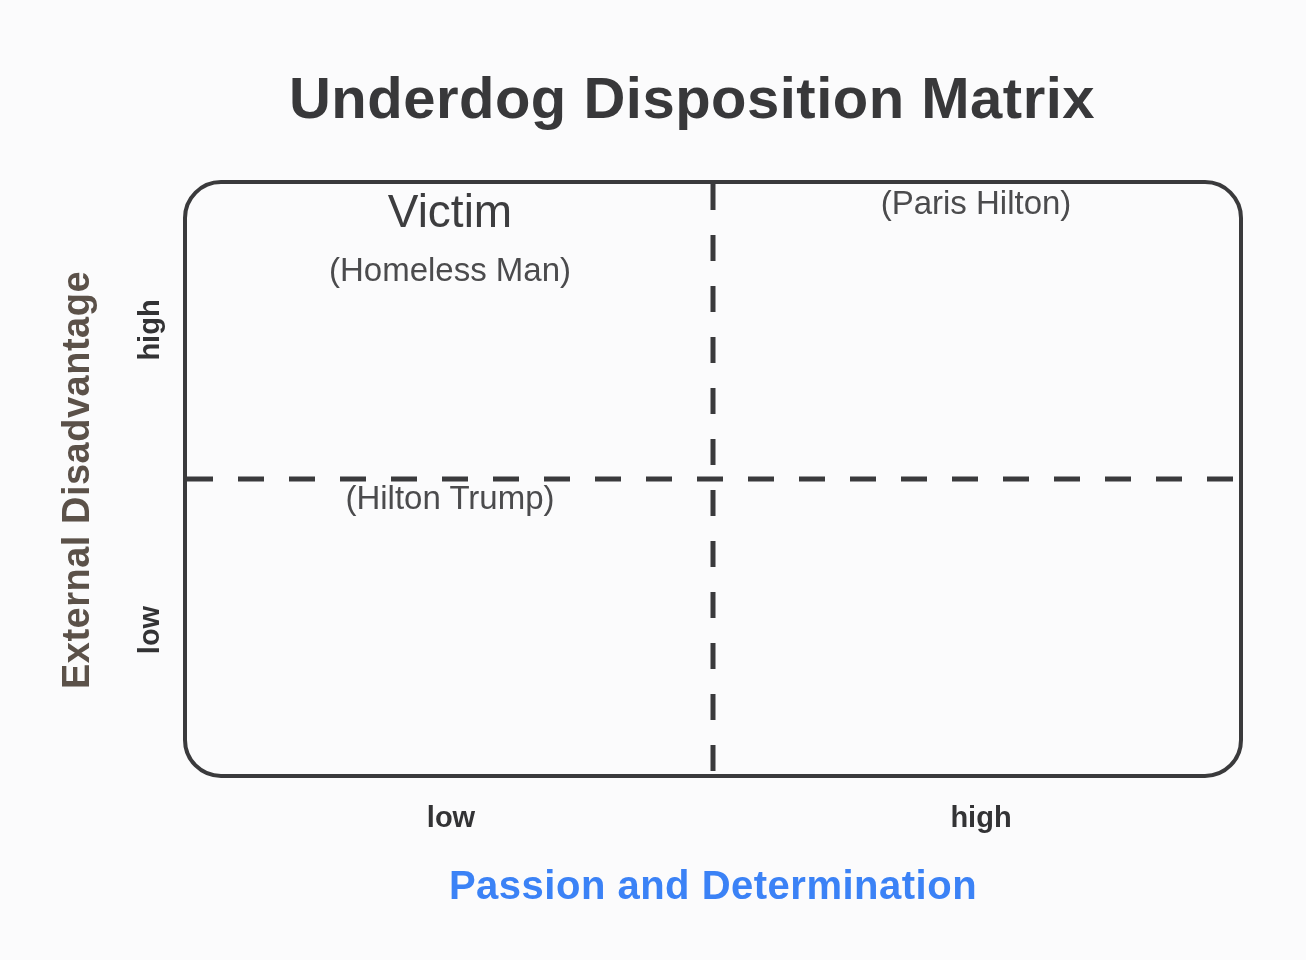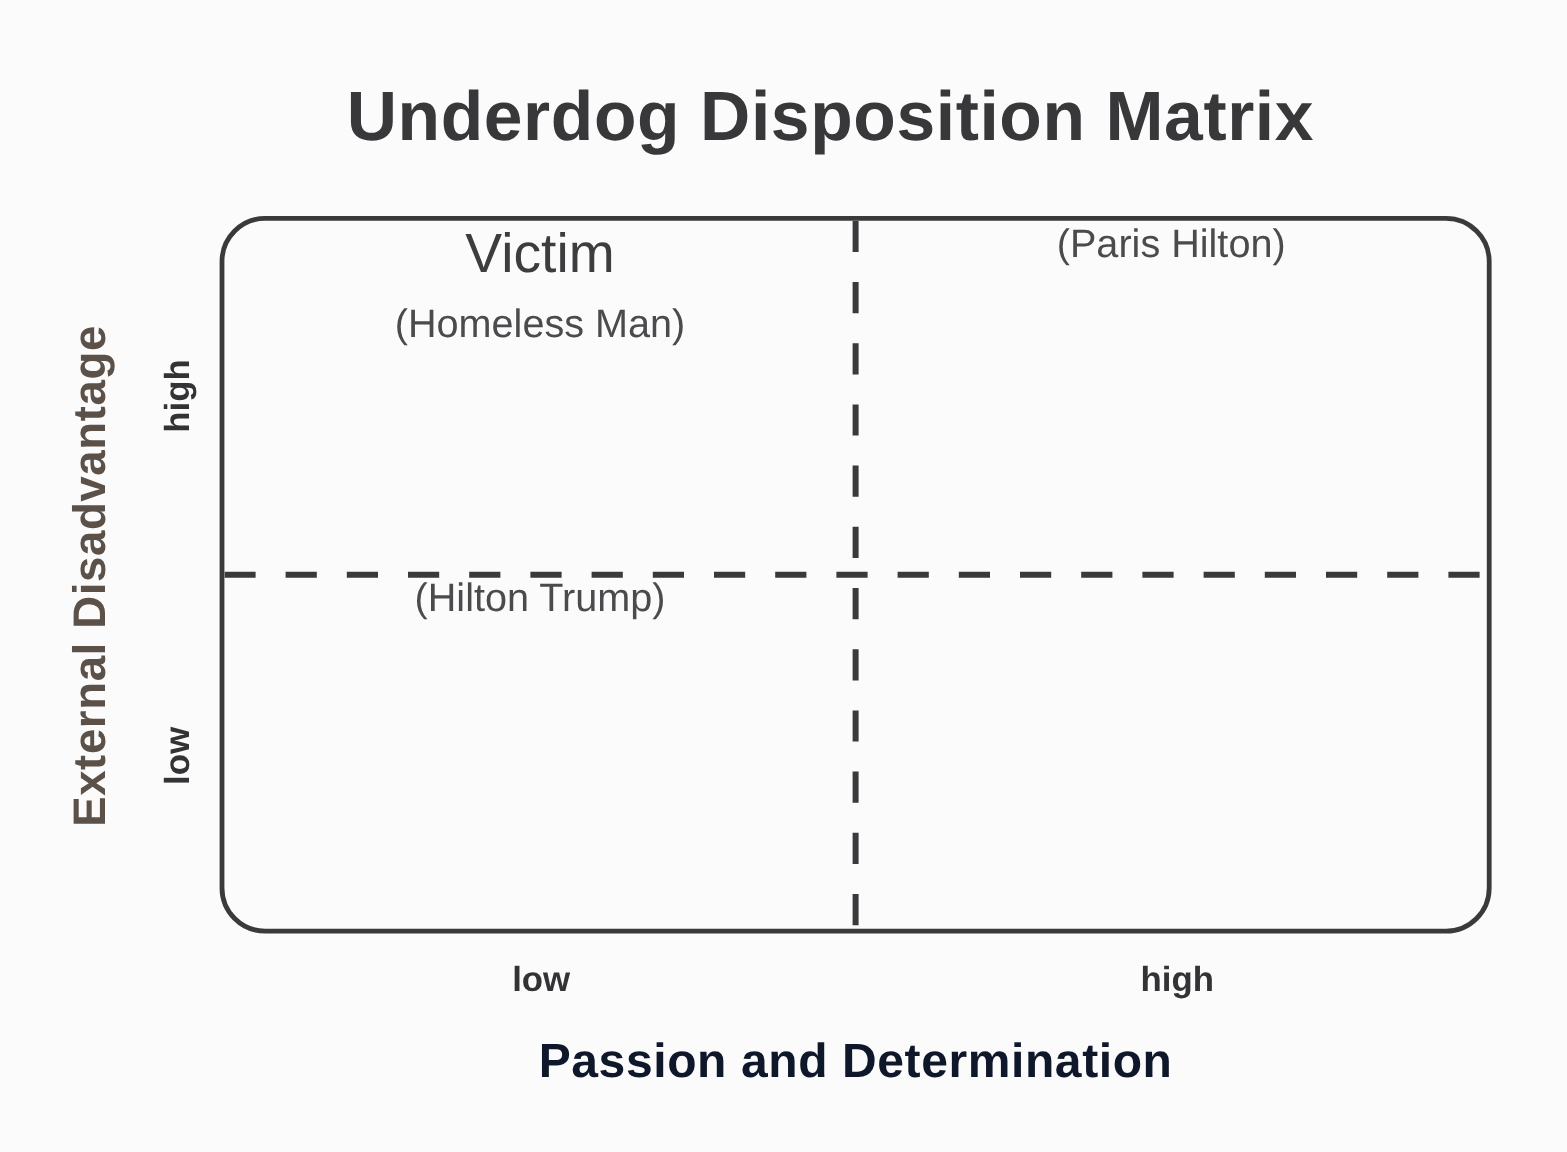--- a/index.html
+++ b/index.html
@@ -108,21 +108,21 @@
   .x-tick.low  { left: 451px; top: 817px; }
   .x-tick.high { left: 981px; top: 817px; }
   .x-axis-label {
     position: absolute;
     left: 713px;
     top: 885px;
     transform: translate(-50%, -50%);
     font-size: 40px;
     font-weight: 700;
     letter-spacing: 0.5px;
-    color: #0f172a;
+    color: #3b82f6;
     white-space: nowrap;
   }
 </style>
 </head>
 <body>
 
 <div class="canvas">
 
   <div class="title">Underdog Disposition Matrix</div>
 

